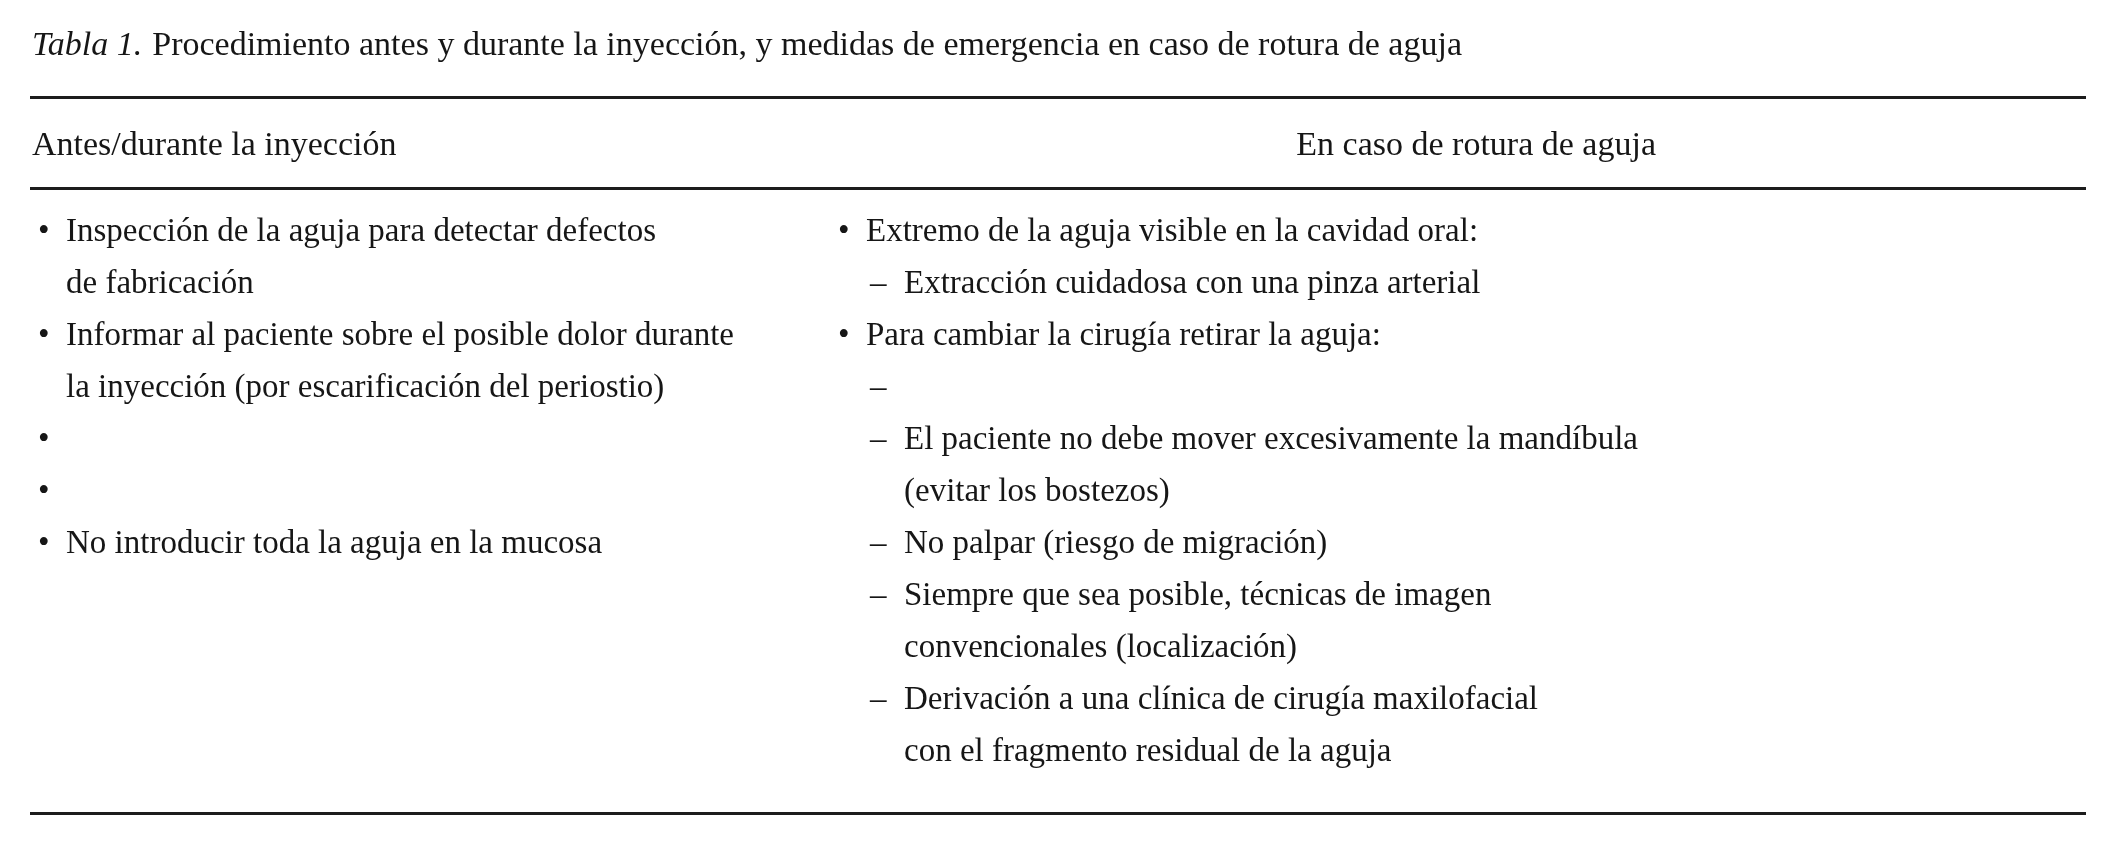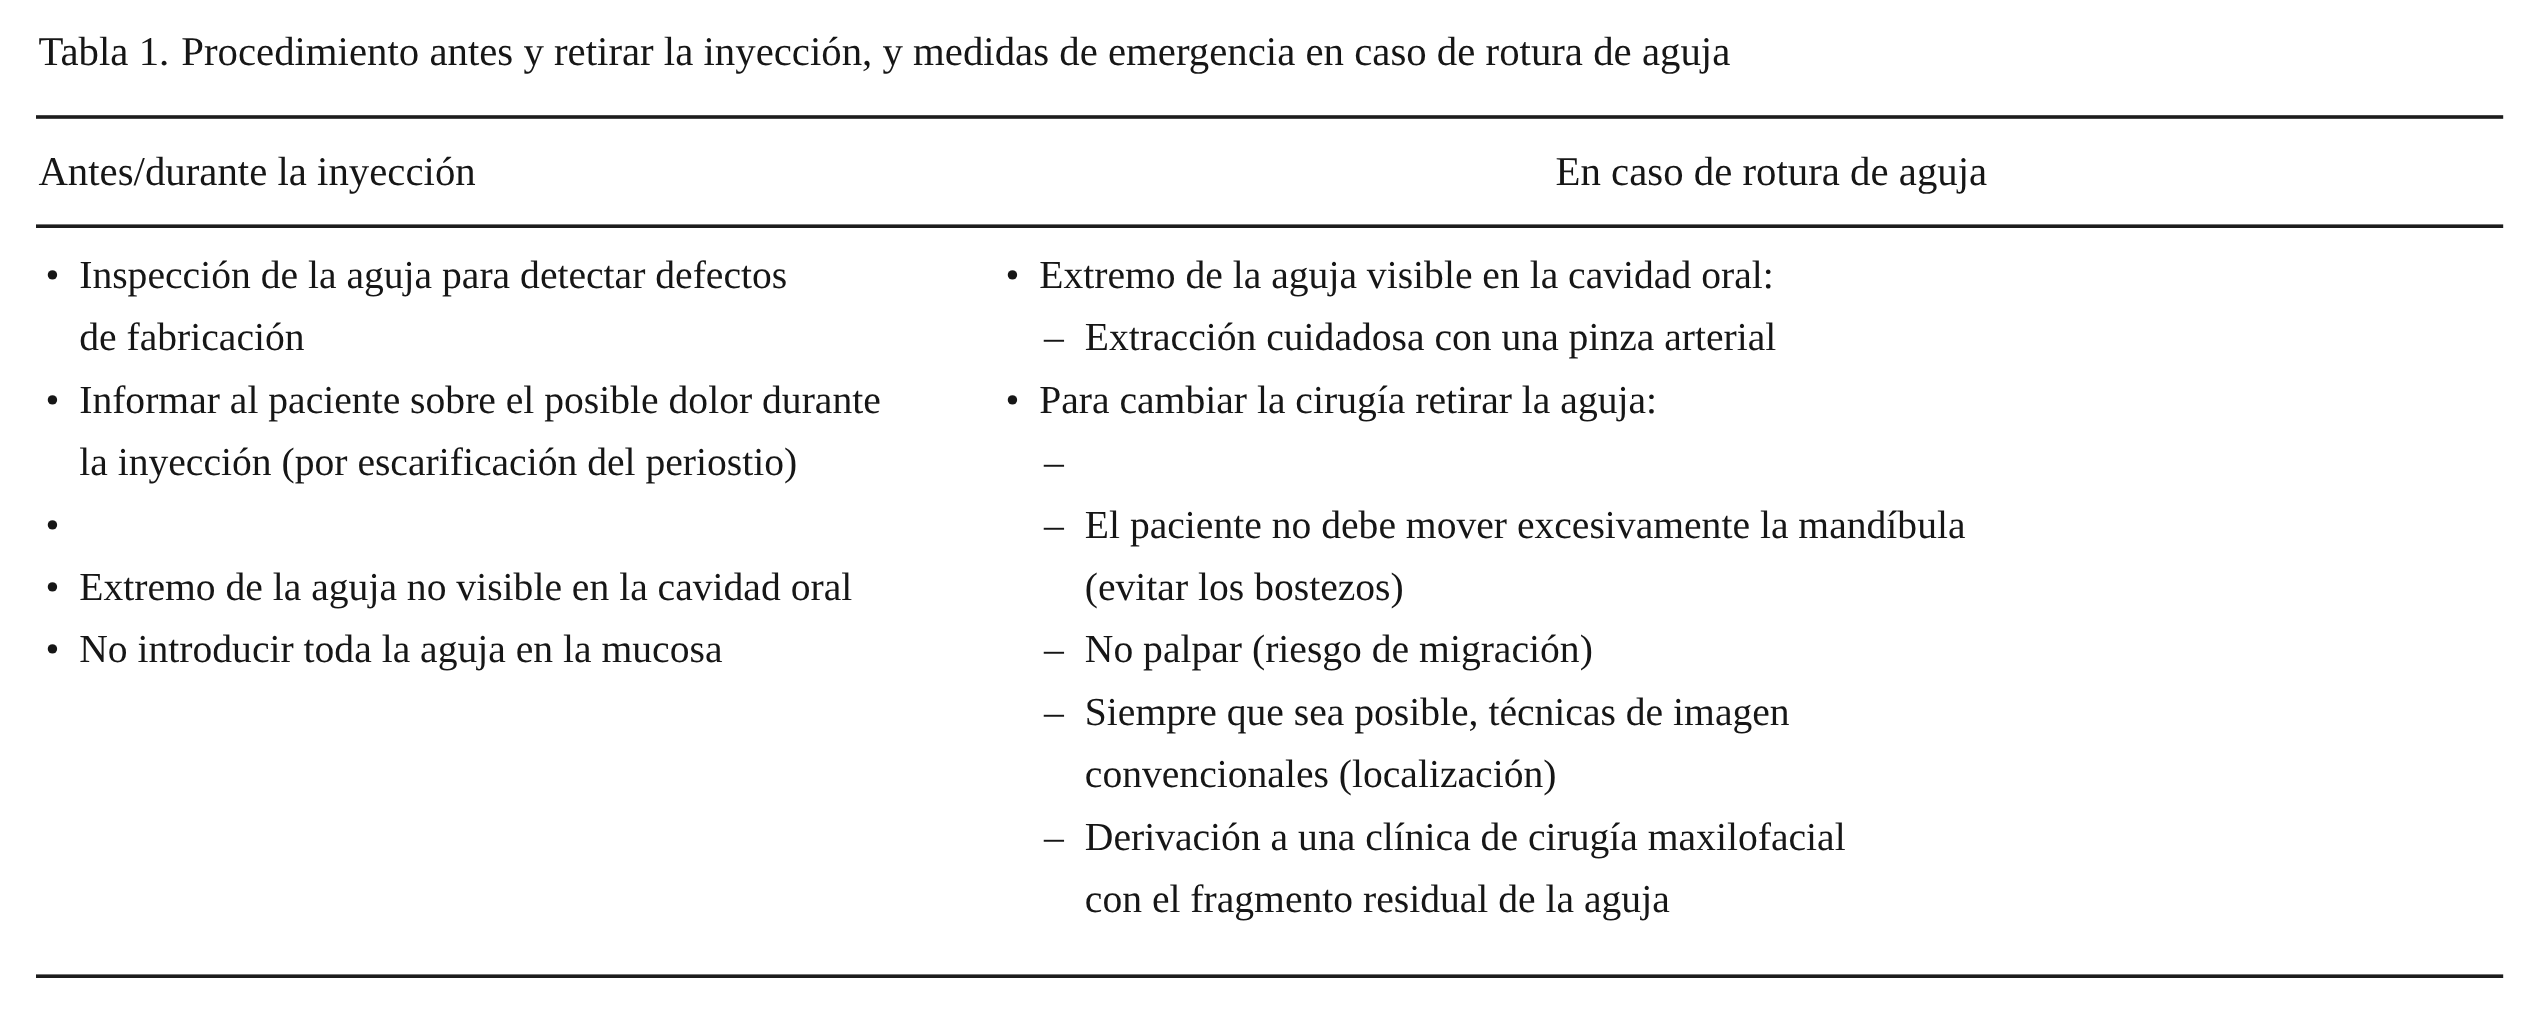--- a/index.html
+++ b/index.html
@@ -12,21 +12,21 @@
     font-family: "Liberation Serif", "DejaVu Serif", serif;
     overflow: hidden;
   }
   .page { padding: 14px 30px 0 30px; }
 
   .caption {
     font-size: 34px;
     line-height: 1.3;
     margin: 8px 0 30px 2px;
   }
-  .caption-label { margin-right: 10px; }
+  .caption-label { font-style: italic; margin-right: 10px; }
 
   .rule { height: 0; border-top: 3px solid #1c1c1c; }
 
   .header-row {
     display: flex;
     align-items: center;
     padding: 26px 0 24px 0;
     font-size: 34px;
   }
   .col-left  { flex: 0 0 800px; width: 800px; }
@@ -52,21 +52,21 @@
   .li.level-2 { margin-left: 40px; }
   .li.level-2 .marker { flex: 0 0 34px; padding-left: 0; }
   .txt { white-space: pre; }
 </style>
 </head>
 <body>
 
 <div class="page">
 
   <div class="caption">
-    <span class="caption-label">Tabla 1.</span><span class="caption-text">Procedimiento antes y retirar la inyección, y medidas de emergencia en caso de rotura de aguja</span>
+    <span class="caption-label">Tabla 1.</span><span class="caption-text">Procedimiento antes y durante la inyección, y medidas de emergencia en caso de rotura de aguja</span>
   </div>
 
   <div class="rule"></div>
 
   <div class="header-row">
     <div class="col-left header-left">Antes/durante la inyección</div>
     <div class="col-right header-right">En caso de rotura de aguja</div>
   </div>
 
   <div class="rule"></div>
@@ -81,21 +81,20 @@
         <div class="li level-1">
           <span class="marker">•</span>
           <span class="txt">Informar al paciente sobre el posible dolor durante
 la inyección (por escarificación del periostio)</span>
         </div>
         <div class="li level-1">
           <span class="marker">•</span>
         </div>
         <div class="li level-1">
           <span class="marker">•</span>
-          <span class="txt">Extremo de la aguja no visible en la cavidad oral</span>
         </div>
         <div class="li level-1">
           <span class="marker">•</span>
           <span class="txt">No introducir toda la aguja en la mucosa</span>
         </div>
       </div>
     <div class="col-right" id="col-body-1">
         <div class="li level-1">
           <span class="marker">•</span>
           <span class="txt">Extremo de la aguja visible en la cavidad oral:</span>

